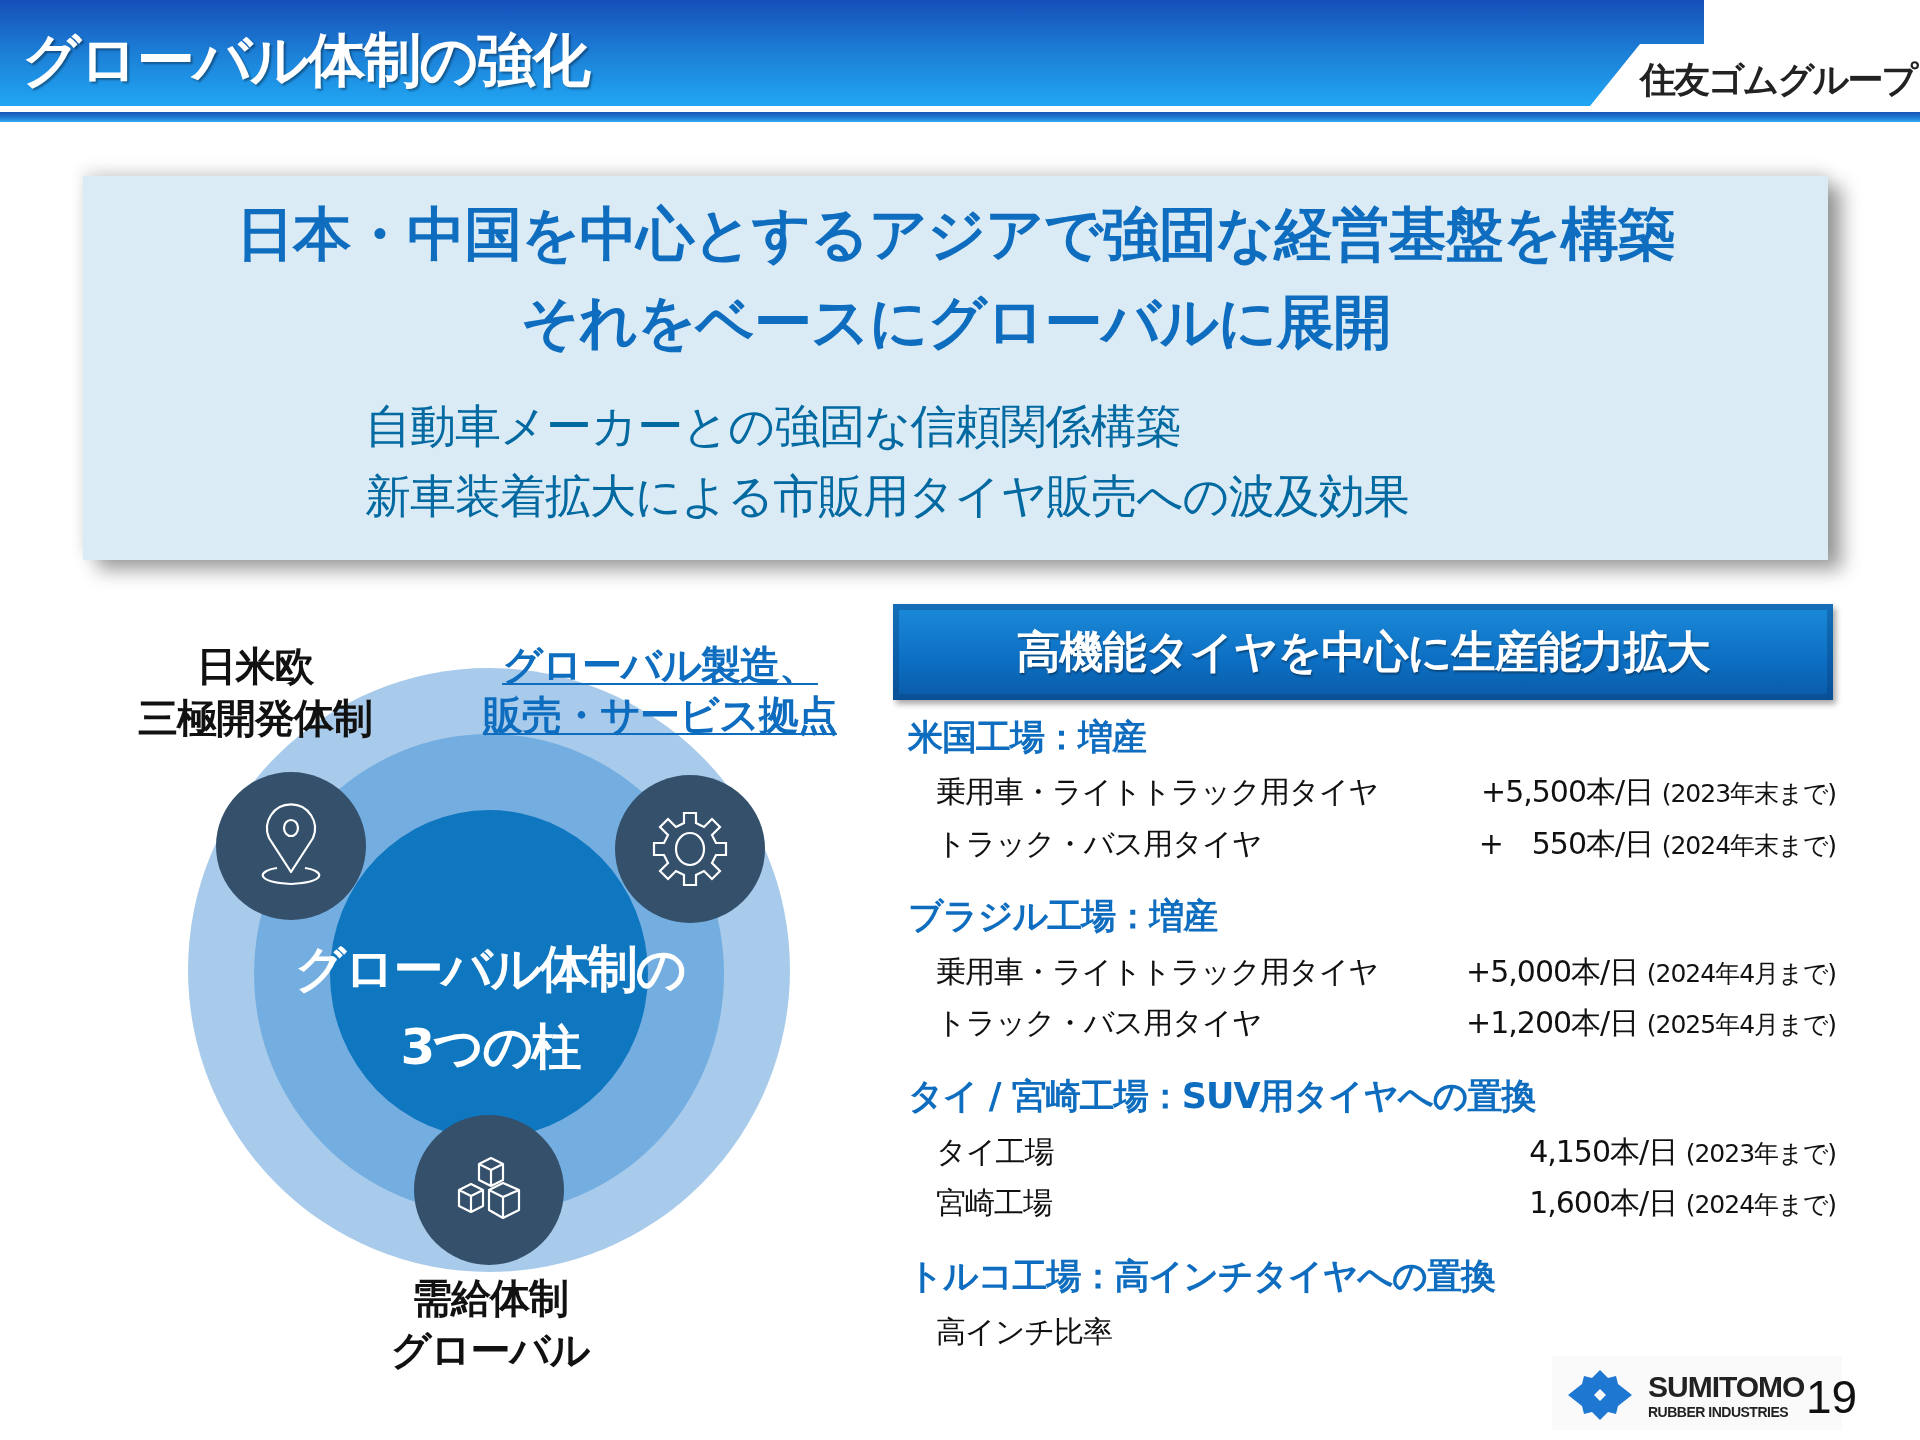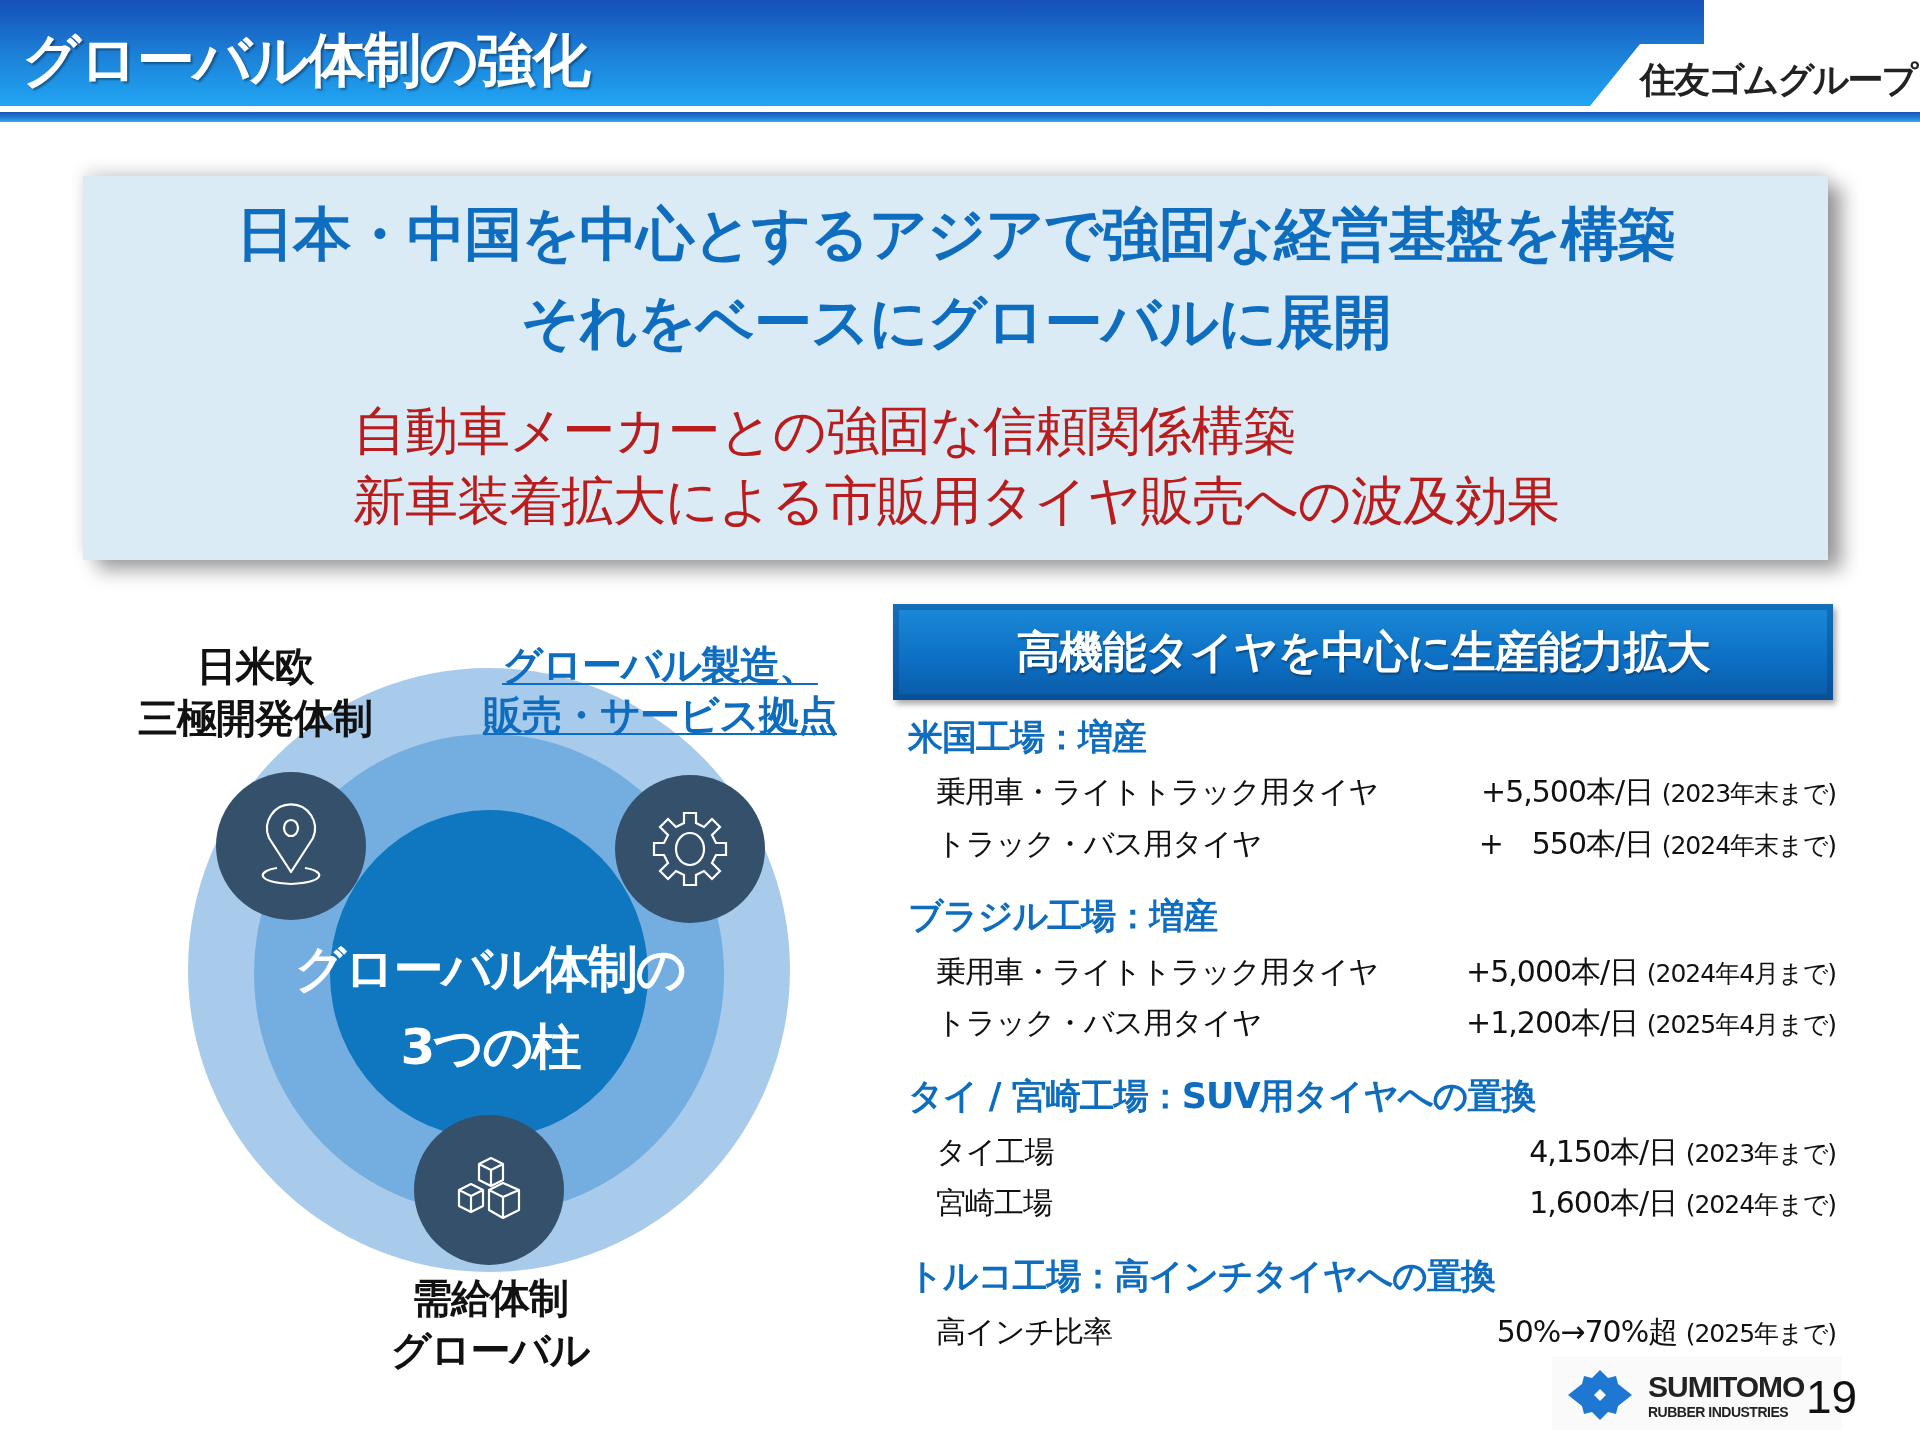--- a/index.html
+++ b/index.html
@@ -37,21 +37,21 @@
     background: #daebf5;
     box-shadow: 14px 10px 18px rgba(0,0,0,0.38), 0 -6px 14px rgba(0,0,0,0.12);
   }
   .hero-line {
     position: absolute; left: 0; width: 100%; text-align: center;
     color: #0f6dbf; font-weight: bold; font-size: 58px; letter-spacing: -1px;
   }
   .hero-line.l1 { top: 20px; }
   .hero-line.l2 { top: 108px; }
   .hero-sub {
-    position: absolute; left: 270px; color: #b91c1c; font-size: 53px; letter-spacing: -1px;
+    position: absolute; left: 282px; color: #0369a1; font-size: 46px; letter-spacing: -1px;
   }
   .hero-sub.s1 { top: 220px; }
   .hero-sub.s2 { top: 290px; }
 
   
   .ring { position: absolute; border-radius: 50%; }
   .ring.outer { left: 188px; top: 668px; width: 602px; height: 604px; background: #a9cbeb; }
   .ring.mid { left: 254px; top: 734px; width: 470px; height: 480px; background: #74aee0; }
   .ring.inner { left: 330px; top: 810px; width: 318px; height: 328px; background: #0f76c0; }
   .center-label {
@@ -210,21 +210,20 @@
   <span class="val"><span>4,150本/日</span> <span class="note">(2023年まで)</span></span>
 </div>
 <div class="row" style="top:1183px;">
   <span class="item">宮崎工場</span>
   <span class="val"><span>1,600本/日</span> <span class="note">(2024年まで)</span></span>
 </div>
 
 <div class="section-title" style="top:1253px;">トルコ工場：高インチタイヤへの置換</div>
 <div class="row" style="top:1312px;">
   <span class="item">高インチ比率</span>
-  <span class="val"><span>50%→70%超</span> <span class="note">(2025年まで)</span></span>
 </div>
 
 <div class="logo">
   <svg class="logo-mark" viewBox="0 0 64 50">
     <path d="M32 0 L40 8 L48 6 L50 14 L64 25 L50 36 L48 44 L40 42 L32 50 L24 42 L16 44 L14 36 L0 25 L14 14 L16 6 L24 8 Z" fill="#1e78d2"></path>
     <path d="M32 19 L38 25 L32 31 L26 25 Z" fill="#fafafa"></path>
   </svg>
   <div class="logo-name">SUMITOMO</div>
   <div class="logo-sub">RUBBER INDUSTRIES</div>
 </div>

